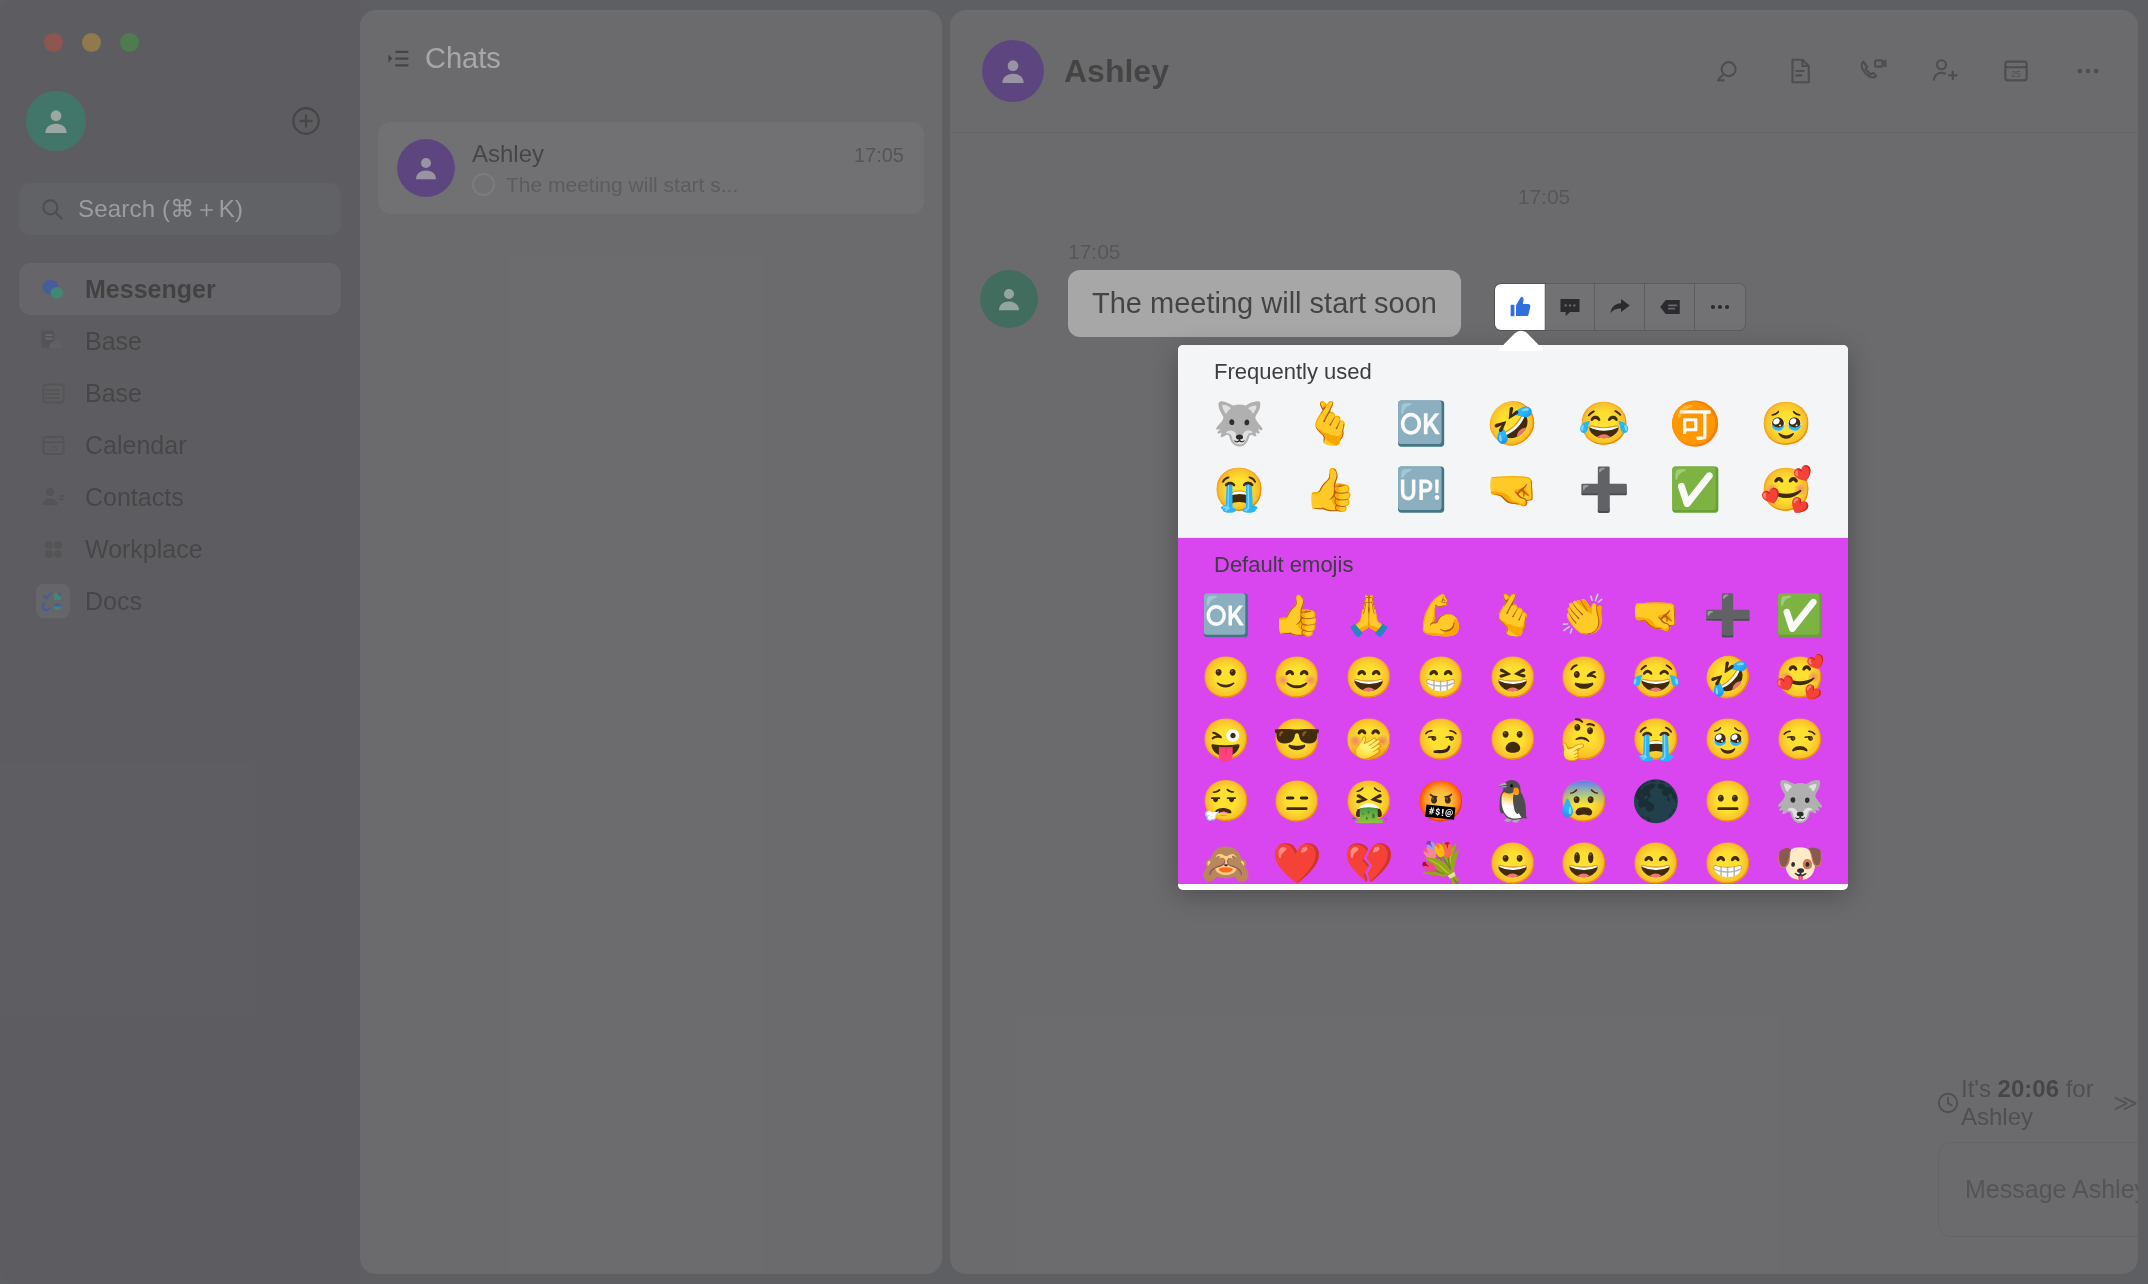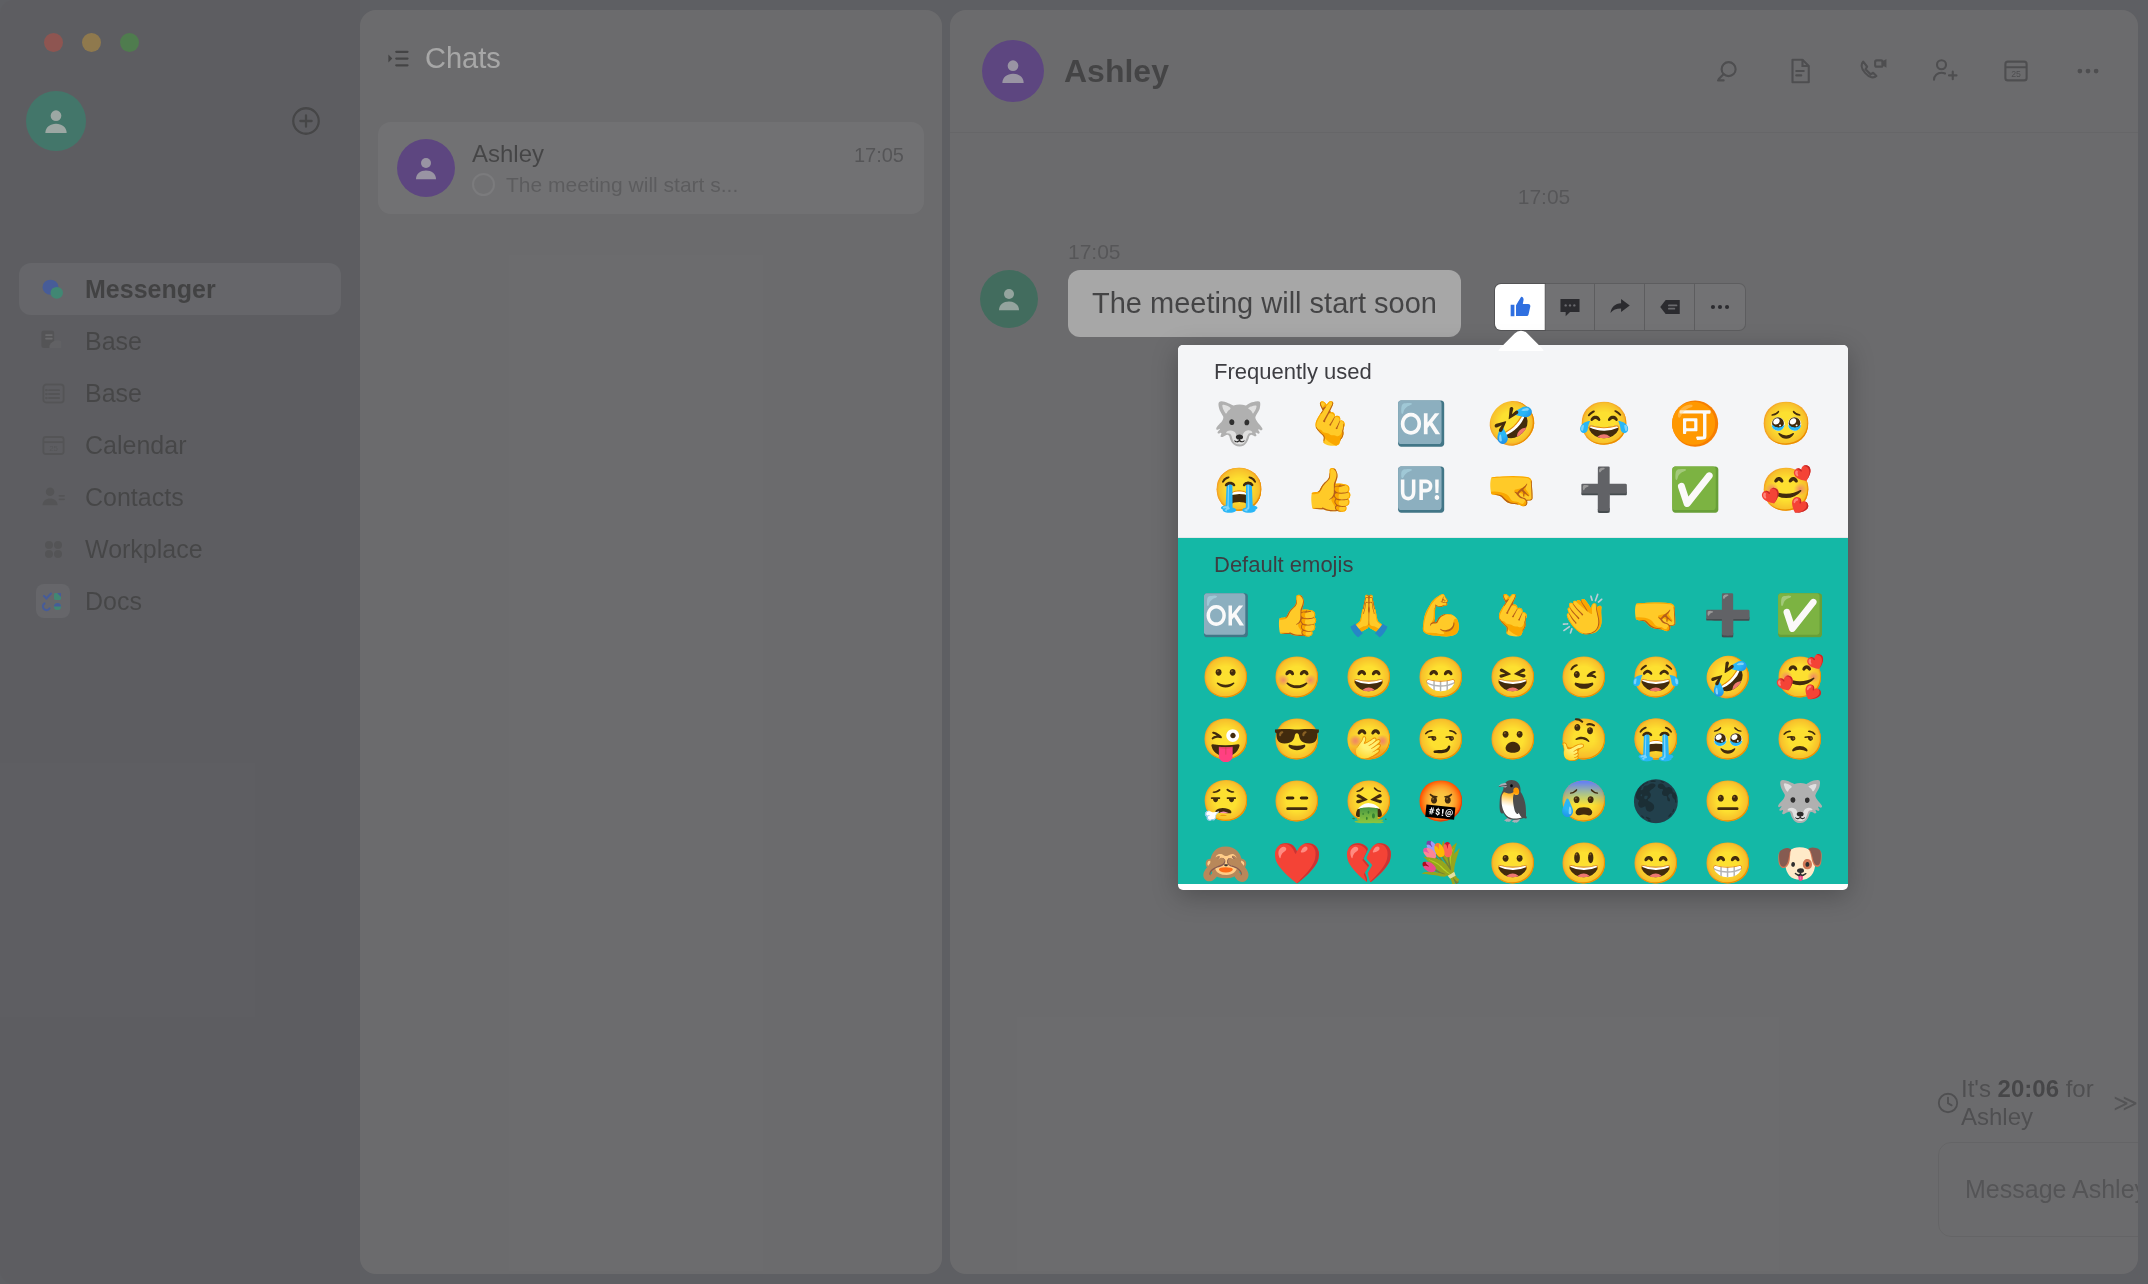--- a/index.html
+++ b/index.html
@@ -277,21 +277,21 @@
   .emoji-grid.freq { grid-template-columns: repeat(7, 1fr); padding: 0 16px; }
   .emoji-cell {
     height: 62px;
     display: flex; align-items: center; justify-content: center;
     font-size: 40px;
     line-height: 1;
     cursor: pointer;
     user-select: none;
   }
   .emoji-cell.freq-cell { height: 66px; font-size: 42px; }
-  #default-section { padding: 14px 0 0 0; background: #14b8a6; }
+  #default-section { padding: 14px 0 0 0; background: #d946ef; }
   .emoji-scroll { height: 300px; overflow: hidden; }
 
   
   #local-time-row {
     position: absolute; left: 985px; top: 1065px;
     display: flex; align-items: center; gap: 0;
     z-index: 10;
   }
   #local-time-text { font-size: 24px; color: #2f2f33; }
   #local-time-text b { font-weight: bold; color: #1d1d20; }
@@ -336,20 +336,29 @@
         </svg>
       </div>
       <div id="add-button">
         <svg width="34" height="34" viewBox="0 0 24 24" fill="none" stroke="#1c1c1f" stroke-width="1.6">
           <circle cx="12" cy="12" r="9"></circle>
           <path d="M12 8v8M8 12h8" stroke-linecap="round"></path>
         </svg>
       </div>
     </div>
 
+    <div id="search-box">
+      <span id="search-icon-wrap">
+        <svg width="26" height="26" viewBox="0 0 24 24" fill="none" stroke="#2b2b2e" stroke-width="1.8">
+          <circle cx="10.5" cy="10.5" r="6.5"></circle>
+          <path d="M15.5 15.5L21 21" stroke-linecap="round"></path>
+        </svg>
+      </span>
+      <span id="search-placeholder">Search (⌘＋K)</span>
+    </div>
 
     <div class="nav-item active" style="top:263px">
       <span class="nav-icon">
         <svg width="30" height="30" viewBox="0 0 24 24">
           <ellipse cx="10" cy="10.5" rx="6.4" ry="6" fill="#1f49c7"></ellipse>
           <ellipse cx="15" cy="15" rx="5" ry="4.7" fill="#12a37a"></ellipse>
         </svg>
       </span>
       <span class="nav-label">Messenger</span>
     </div>

